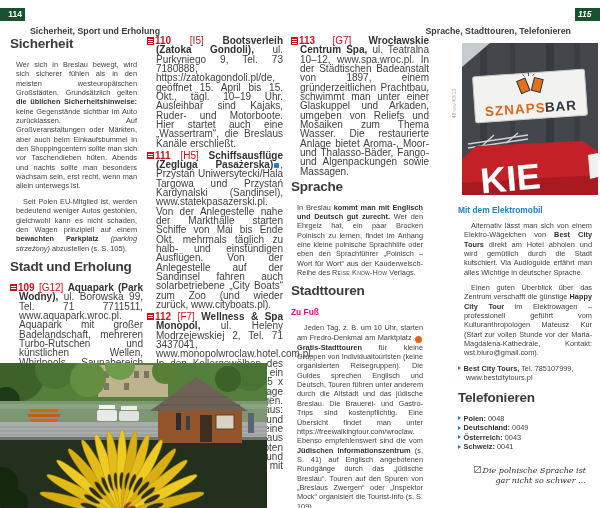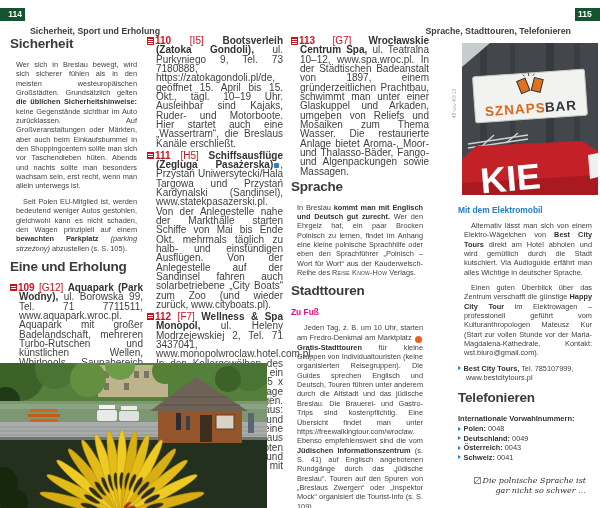--- a/index.html
+++ b/index.html
@@ -5,21 +5,21 @@
   html,body{margin:0;padding:0;}
   body{
     position:relative;width:600px;height:508px;overflow:hidden;background:#ffffff;
     font-family:"Liberation Sans",sans-serif;color:#3f3f3f;
     -webkit-font-smoothing:antialiased;
   }
   
   .badge{position:absolute;top:8px;height:13px;background:#14532d;color:#fff;
     font:bold 8.5px/13px "Liberation Sans",sans-serif;box-sizing:border-box;width:25px;}
   .badge-l{left:0;text-align:right;padding-right:3px;}
-  .badge-r{right:0;text-align:left;padding-left:3px;}
+  .badge-r{right:0;text-align:left;padding-left:3px;font-style:italic;}
   .htitle{position:absolute;top:25px;height:13px;font:bold 8.8px/13px "Liberation Sans",sans-serif;color:#3d3d3d;}
   .htitle-l{left:30px;}
   .htitle-r{right:29px;text-align:right;}
   
   .col{position:absolute;top:36px;}
   #col1{left:10px;width:133px;}
   #col2{left:147px;width:136px;}
   #col3{left:291px;width:138px;}
   #col4{left:458px;top:205px;width:140px;}
   h1.sec{font:bold 13.5px/15px "Liberation Sans",sans-serif;color:#3b3b3b;
@@ -70,21 +70,21 @@
 
 <div class="badge badge-l">114</div>
 <div class="htitle htitle-l">Sicherheit, Sport und Erholung</div>
 <div class="htitle htitle-r" style="right:29px;">Sprache, Stadttouren, Telefonieren</div>
 <div class="badge badge-r">115</div>
 
 <div class="col" id="col1">
   <h1 class="sec">Sicherheit</h1>
   <p class="body"><span>Wer sich in Breslau bewegt, wird sich sicherer fühlen als in den meisten westeuropäischen Großstädten. Grundsätzlich gelten </span><span class="b">die üblichen Sicherheitshinweise:</span><span> keine Gegenstände sichtbar im Auto zurücklassen. Auf Großveranstaltungen oder Märkten, aber auch beim Einkaufsbummel in den Shoppingcentern sollte man sich vor Taschendieben hüten. Abends und nachts sollte man besonders wachsam sein, erst recht, wenn man allein unterwegs ist.</span></p>
   <p class="body ind"><span>Seit Polen EU-Mitglied ist, werden bedeutend weniger Autos gestohlen, gleichwohl kann es nicht schaden, den Wagen prinzipiell auf einem </span><span class="b">bewachten Parkplatz</span><span class="i"> (parking strzeżony)</span><span> abzustellen (s. S. 105).</span></p>
-  <h1 class="sec mt">Eine und Erholung</h1>
+  <h1 class="sec mt">Stadt und Erholung</h1>
   <p class="entry"><span class="emark"></span><span class="b red">109 </span><span class="red">[G12] </span><span class="b">Aquapark (Park Wodny),</span><span> ul. Borowska 99, Tel. 71 7711511, www.aquapark.wroc.pl. Aquapark mit großer Badelandschaft, mehreren Turbo-Rutschen und künstlichen Wellen, Whirlpools, Saunabereich sowie einem 25 Meter langen Sportschwimmbecken (acht Bahnen).</span></p>
 </div>
 
 <div class="col" id="col2">
   <p class="entry"><span class="emark"></span><span class="b red">110 </span><span class="red">[I5] </span><span class="b">Bootsverleih (Zatoka Gondoli),</span><span> ul. Purkyniego 9, Tel. 73 7180888, https://zatokagondoli.pl/de, geöffnet 15. April bis 15. Okt., tägl. 10–19 Uhr. Ausleihbar sind Kajaks, Ruder- und Motorboote. Hier startet auch eine „Wassertram“, die Breslaus Kanäle erschließt.</span></p>
   <p class="entry"><span class="emark"></span><span class="b red">111 </span><span class="red">[H5] </span><span class="b">Schiffsausflüge (Żegluga Pasażerska)</span><span class="bicon"></span><span>, Przystań Uniwersytecki/Hala Targowa und Przystań Kardynalski (Sandinsel), www.statekpasazerski.pl. Von der Anlegestelle nahe der Markthalle starten Schiffe von Mai bis Ende Okt. mehrmals täglich zu halb- und einstündigen Ausflügen. Von der Anlegestelle auf der Sandinsel fahren auch solarbetriebene „City Boats“ zum Zoo (und wieder zurück, www.cityboats.pl).</span></p>
   <p class="entry"><span class="emark"></span><span class="b red">112 </span><span class="red">[F7] </span><span class="b">Wellness &amp; Spa Monopol,</span><span> ul. Heleny Modrzejewskiej 2, Tel. 71 3437041, www.monopolwroclaw.hotel.com.pl. In den Kellergewölben des Hotels befindet sich ein stimmungsvoller Pool (15 x 5 m) mit Gegenstromanlage und Hydro-Massagen. Außerdem im Haus: Jacuzzi, Trocken- und Feuchtsauna sowie eine Salzgrotte mit Wänden aus „weißem Gold“. Angeboten werden Massagen und Beautybehandlungen mit Thalgo-Produkten.</span></p>
   <p class="caption cap2"><span class="capicon"></span><span>Aus einem Kajak ergeben sich völlig neue Perspektiven</span></p>
 </div>
 
@@ -96,21 +96,20 @@
   <p class="sub-pink">Zu Fuß</p>
   <p class="body ind"><span>Jeden Tag, z. B. um 10 Uhr, starten am Fredro-Denkmal am Marktplatz </span><span class="num1">1</span><span class="b">Gratis-Stadttouren</span><span> für kleine Gruppen von Individualtouristen (keine organisierten Reisegruppen). Die Guides sprechen Englisch und Deutsch, Touren führen unter anderem durch die Altstadt und das jüdische Breslau. Die Brauerei- und Gastro-Trips sind kostenpflichtig. Eine Übersicht findet man unter https://freewalkingtour.com/wroclaw. Ebenso empfehlenswert sind die vom </span><span class="b">Jüdischen Informationszentrum</span><span> (s. S. 41) auf Englisch angebotenen Rundgänge durch das „jüdische Breslau“. Touren auf den Spuren von „Breslaus Zwergen“ oder „Inspektor Mock“ organisiert die Tourist-Info (s. S. 109).</span></p>
 </div>
 
 <div class="col" id="col4">
   <p class="sub-blue">Mit dem Elektromobil</p>
   <p class="body ind"><span>Alternativ lässt man sich von einem Elektro-Wägelchen von </span><span class="b">Best City Tours</span><span> direkt am Hotel abholen und wird gemütlich durch die Stadt kutschiert. Via Audioguide erfährt man alles Wichtige in deutscher Sprache.</span></p>
   <p class="body ind"><span>Einen guten Überblick über das Zentrum verschafft die günstige </span><span class="b">Happy City Tour</span><span> im Elektrowagen – professionell geführt vom Kulturanthropologen Mateusz Kur (Start zur vollen Stunde vor der Maria-Magdalena-Kathedrale, Kontakt: wst.biuro@gmail.com).</span></p>
   <p class="pline contact"><span class="arw"></span><span class="b">Best City Tours,</span><span> Tel. 785107999, www.bestcitytours.pl</span></p>
   <h1 class="sec mt">Telefonieren</h1>
-  <p class="subtitle-bold">Internationale Vorwahlnummern:</p>
   <div class="pline"><span class="arw"></span><span class="b">Polen:</span><span> 0048</span></div>
   <div class="pline"><span class="arw"></span><span class="b">Deutschland:</span><span> 0049</span></div>
   <div class="pline"><span class="arw"></span><span class="b">Österreich:</span><span> 0043</span></div>
   <div class="pline"><span class="arw"></span><span class="b">Schweiz:</span><span> 0041</span></div>
   <p class="caption cap-r"><span class="capicon"></span><span>Die polnische Sprache ist gar nicht so schwer …</span></p>
 </div>
 
 <svg id="kayak-photo" class="photo" viewBox="0 0 267 145" xmlns="http://www.w3.org/2000/svg" preserveAspectRatio="none">
   <rect width="267" height="145" fill="#24301e"></rect>
   <rect width="267" height="48" fill="#55803c"></rect>

